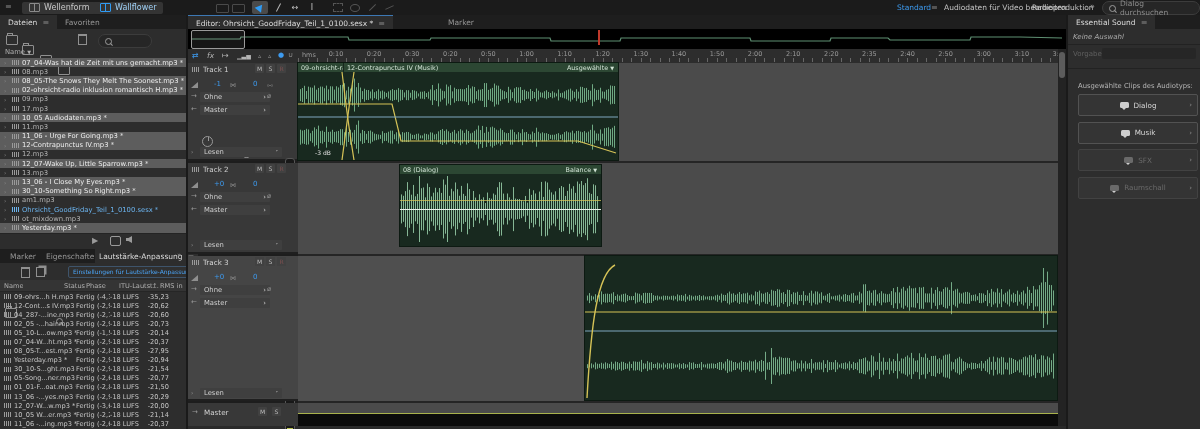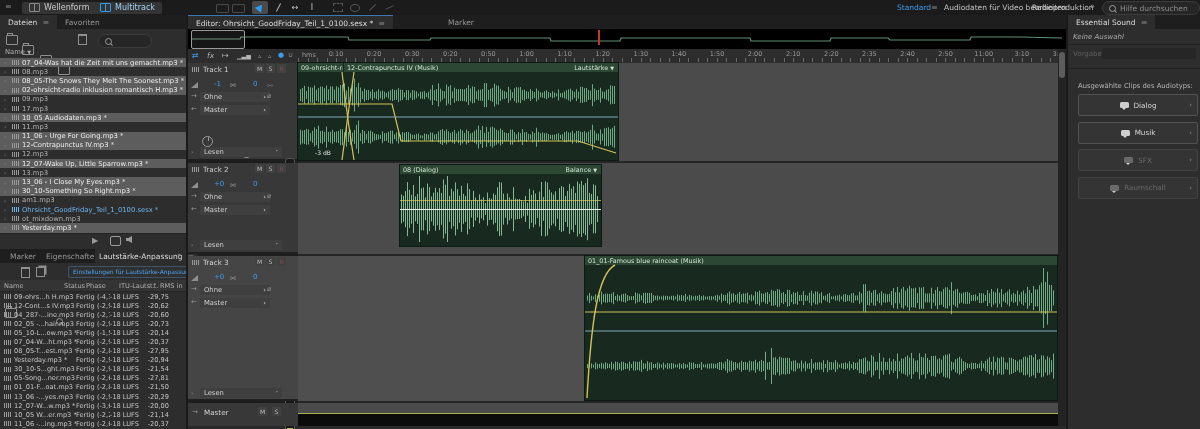--- a/index.html
+++ b/index.html
@@ -85,21 +85,21 @@
 <div id="app">
 
   <div class="a" style="left:0;top:0;width:1200px;height:15px;background:#1b1b1b;"></div>
   <div class="a menu3" style="left:5px;top:2px;">≡</div>
   <div class="a topbtn" style="left:22px;top:1.5px;">
     <span class="grid-ic"></span>
     <span>Wellenform</span>
   </div>
   <div class="a topbtn act" style="left:93px;top:1.5px;">
     <span class="grid-ic b"></span>
-    <span>Multitrack</span>
+    <span>Wallflower</span>
   </div>
   <div class="a" style="left:216px;top:4px;width:11px;height:7px;border:1px solid #4a4a4a;border-radius:1px;"></div>
   <div class="a" style="left:232px;top:4px;width:11px;height:7px;border:1px solid #4a4a4a;border-radius:1px;"></div>
   <div class="a tool sel" style="left:252px;top:1px;">
       <span class="tri"></span>
     </div>
   <div class="a tool" style="left:270px;top:1px;">
       <span style="display:inline-block;width:1px;height:9px;background:#b5b5b5;transform:rotate(28deg);"></span>
     </div>
   <div class="a tool" style="left:287px;top:1px;color:#c0c0c0;">↔</div>
@@ -117,21 +117,21 @@
       <span style="display:inline-block;width:1px;height:9px;background:#555;transform:rotate(65deg);"></span>
     </div>
 
   <div class="a tx blue" style="left:897px;top:3px;font-size:7.5px;">Standard</div>
   <div class="a menu3" style="left:931px;top:2.5px;">≡</div>
   <div class="a tx" style="left:944px;top:3px;font-size:7.5px;color:#c4c4c4;">Audiodaten für Video bearbeiten</div>
   <div class="a tx" style="left:1032px;top:3px;font-size:7.5px;color:#c4c4c4;">Radioproduktion</div>
   <div class="a tx" style="left:1090px;top:2px;font-size:8px;color:#9a9a9a;">»</div>
   <div class="a searchbox" style="left:1102px;top:1px;width:84px;">
     <span class="mag"></span>
-    <span>Hilfe durchsuchen</span>
+    <span>Dialog durchsuchen</span>
   </div>
 
   <div class="a tabbar" style="left:0;top:15px;width:1200px;height:14px;"></div>
 
   <div class="a tab act" style="left:0;top:15px;">
     <span>Dateien</span>
     <span class="menu3">≡</span>
   </div>
   <div class="a tab" style="left:57px;top:15px;">
     <span>Favoriten</span>
@@ -296,21 +296,21 @@
   <div class="a lh tx" style="left:119px;top:282px;">ITU-Lautst...</div>
   <div class="a lh tx" style="left:152px;top:282px;">↑</div>
   <div class="a lh tx" style="left:160px;top:282px;">RMS in</div>
   <div class="a" style="left:0;top:292px;width:186px;height:137px;overflow:hidden;">
 
       <div class="lrow">
         <span class="wv-ic"></span>
         <span class="tx" style="width:62px;">09-ohrs...h H.mp3 *</span>
         <span class="tx" style="width:34px;">Fertig (-4,30 ...</span>
         <span class="tx" style="width:33px;">-18 LUFS</span>
-        <span class="tx" style="width:26px;text-align:right;">-29,75</span>
+        <span class="tx" style="width:26px;text-align:right;">-35,23</span>
       </div>
 
       <div class="lrow">
         <span class="wv-ic"></span>
         <span class="tx" style="width:62px;">12-Cont...s IV.mp3 *</span>
         <span class="tx" style="width:34px;">Fertig (-2,95 ...</span>
         <span class="tx" style="width:33px;">-18 LUFS</span>
         <span class="tx" style="width:26px;text-align:right;">-20,62</span>
       </div>
 
@@ -368,21 +368,21 @@
         <span class="tx" style="width:34px;">Fertig (-2,97 ...</span>
         <span class="tx" style="width:33px;">-18 LUFS</span>
         <span class="tx" style="width:26px;text-align:right;">-21,54</span>
       </div>
 
       <div class="lrow">
         <span class="wv-ic"></span>
         <span class="tx" style="width:62px;">05-Song...ner.mp3 *</span>
         <span class="tx" style="width:34px;">Fertig (-2,64 ...</span>
         <span class="tx" style="width:33px;">-18 LUFS</span>
-        <span class="tx" style="width:26px;text-align:right;">-27,81</span>
+        <span class="tx" style="width:26px;text-align:right;">-20,77</span>
       </div>
 
       <div class="lrow">
         <span class="wv-ic"></span>
         <span class="tx" style="width:62px;">01_01-F...oat.mp3 *</span>
         <span class="tx" style="width:34px;">Fertig (-2,88 ...</span>
         <span class="tx" style="width:33px;">-18 LUFS</span>
         <span class="tx" style="width:26px;text-align:right;">-21,50</span>
       </div>
 
@@ -479,21 +479,21 @@
       <span class="a rul" style="transform: translateX(-50%); left: 793.2px;">2:10</span>
 
       <span class="a rul" style="transform: translateX(-50%); left: 831.3px;">2:20</span>
 
       <span class="a rul" style="transform: translateX(-50%); left: 869.4px;">2:35</span>
 
       <span class="a rul" style="transform: translateX(-50%); left: 907.5px;">2:40</span>
 
       <span class="a rul" style="transform: translateX(-50%); left: 945.6px;">2:50</span>
 
-      <span class="a rul" style="transform: translateX(-50%); left: 983.7px;">11:00</span>
+      <span class="a rul" style="transform: translateX(-50%); left: 983.7px;">3:00</span>
 
       <span class="a rul" style="transform: translateX(-50%); left: 1021.8px;">3:10</span>
 
       <span class="a rul" style="transform: translateX(-50%); left: 1059.9px;">3:20</span>
     </div>
 
   <div class="a" style="left:298px;top:63px;width:760px;height:98px;background:#4b4b4b;border-bottom:2px solid #252525;"></div>
   <div class="a" style="left:298px;top:163px;width:760px;height:91px;background:#4b4b4b;border-bottom:2px solid #252525;"></div>
   <div class="a" style="left:298px;top:256px;width:760px;height:145px;background:#4f4f4f;border-bottom:2px solid #252525;"></div>
   <div class="a" style="left:298px;top:403px;width:760px;height:23px;background:#4b4b4b;"></div>
@@ -595,21 +595,21 @@
   <div class="a tx" style="left:204px;top:408px;font-size:7.2px;color:#d0d0d0;">Master</div>
   <div class="a msr" style="left:258px;top:407px;">M</div>
   <div class="a msr" style="left:272px;top:407px;">S</div>
 
   <div class="a clip" style="left:298px;top:63px;width:320px;height:97px;"></div>
   <div class="a cliphead" style="left:298px;top:63px;width:320px;height:9px;">
     <span class="tx" style="padding-left:3px;width:42px;">09-ohrsicht-radio ..</span>
     <span style="width:1px;height:9px;background:#17271d;"></span>
     <span class="tx" style="padding-left:3px;flex:1;">12-Contrapunctus IV (Musik)</span>
     <span class="tx" style="padding-right:4px;">
-      <span>Lautstärke</span> <span style="font-size:5px;">▼</span>
+      <span>Ausgewählte</span> <span style="font-size:5px;">▼</span>
     </span>
   </div>
   <div class="wave" style="left:300px;top:75px;width:316px;height:40px;">
       <i style="left:0px;height:11.739044583775103px"></i>
       <i style="left:2px;height:13.999032290508872px"></i>
       <i style="left:4px;height:18.438339897768998px"></i>
       <i style="left:6px;height:8.124723651461856px"></i>
       <i style="left:8px;height:16.740221749316124px"></i>
       <i style="left:10px;height:15.263546711116252px"></i>
       <i style="left:12px;height:14.602668767253162px"></i>
@@ -1039,23 +1039,20 @@
       <i style="left:188px;height:32.207018221151195px"></i>
       <i style="left:190px;height:30.179748992909px"></i>
       <i style="left:192px;height:49.36313826766475px"></i>
       <i style="left:194px;height:47.51471133156507px"></i>
       <i style="left:196px;height:25.75853121892589px"></i>
     </div>
   <div class="a" style="left:400px;top:209px;width:201px;height:1px;background:#e8efe9;"></div>
   <div class="a" style="left:400px;top:200px;width:201px;height:1px;background:#d6c357;opacity:.75;"></div>
 
   <div class="a clip" style="left:585px;top:256px;width:472px;height:144px;"></div>
-  <div class="a cliphead" style="left:585px;top:256px;width:472px;height:9px;">
-    <span class="tx" style="padding-left:3px;flex:1;">01_01-Famous blue raincoat (Musik)</span>
-  </div>
   <div class="wave" style="left:587px;top:268px;width:468px;height:60px;--wav:#74ab87;">
       <i style="left:0px;height:4.92014642136544px"></i>
       <i style="left:2px;height:9.819980517658456px"></i>
       <i style="left:4px;height:4.565076835199273px"></i>
       <i style="left:6px;height:3.010870348627747px"></i>
       <i style="left:8px;height:7.542811538770119px"></i>
       <i style="left:10px;height:4.861268503327878px"></i>
       <i style="left:12px;height:6.636445971264281px"></i>
       <i style="left:14px;height:13.143629441701174px"></i>
       <i style="left:16px;height:7.7709911526537345px"></i>

